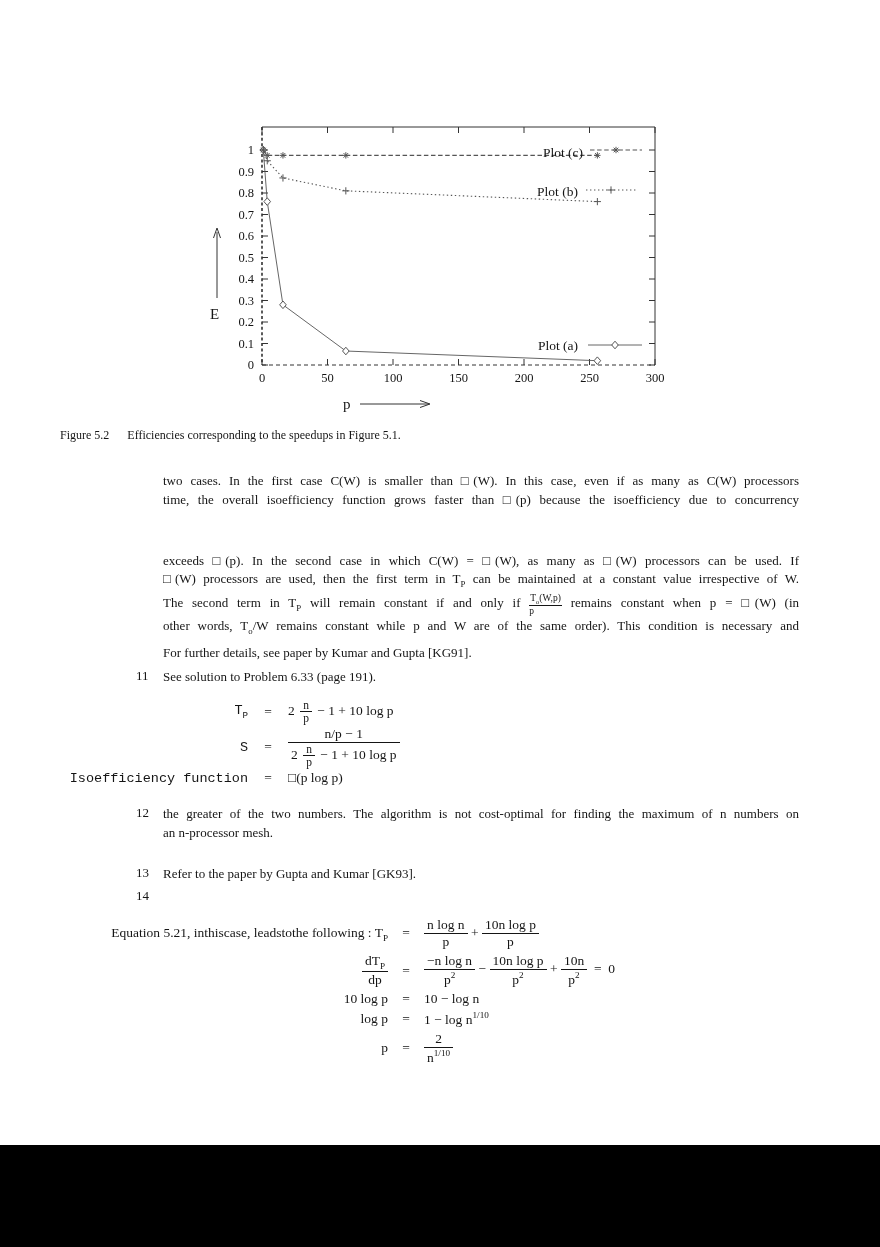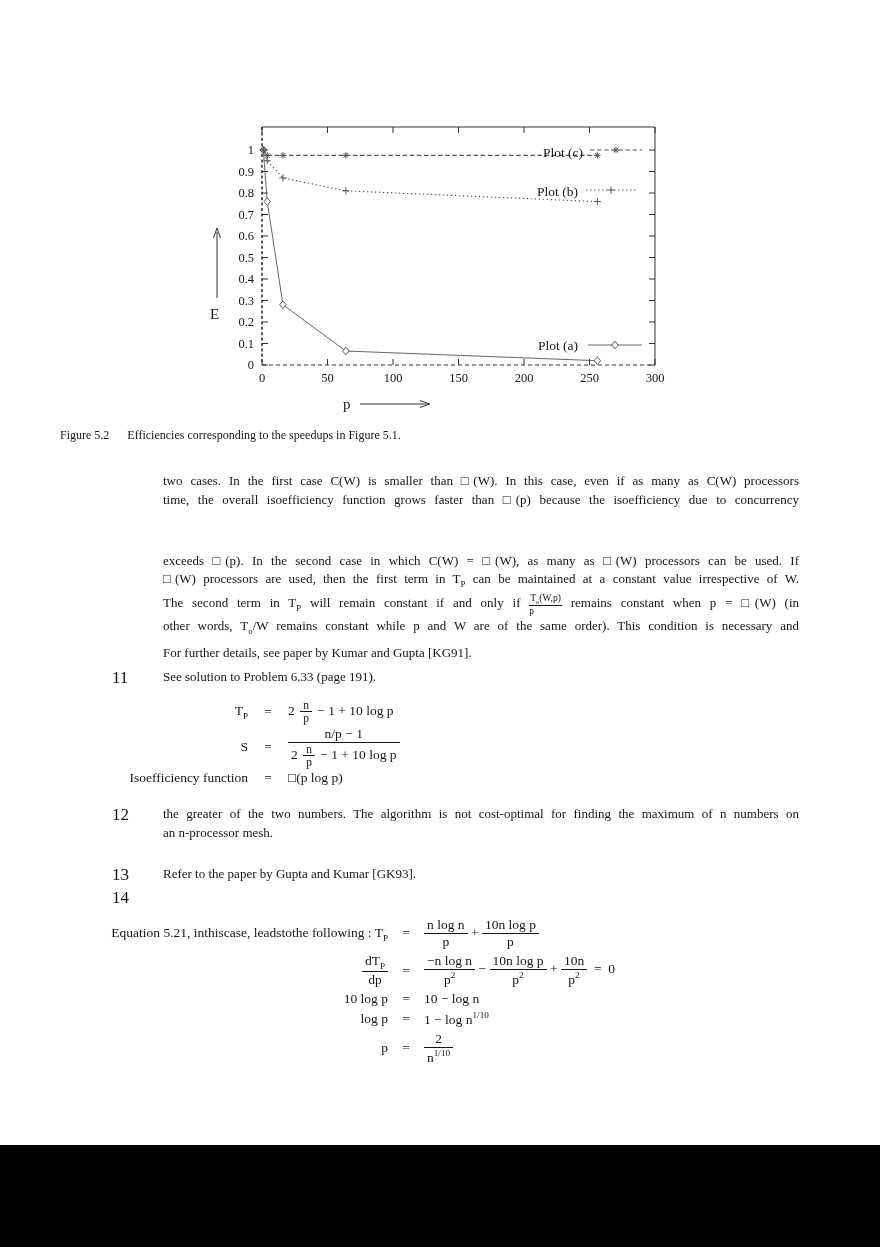--- a/index.html
+++ b/index.html
@@ -3,35 +3,35 @@
 <meta charset="utf-8">
 <style>
   html,body{margin:0;padding:0;background:#fff;}
   .page{position:relative;width:880px;height:1247px;background:#ffffff;overflow:hidden;
         font-family:"Liberation Serif",serif;color:#151515;}
   svg text{font-family:"Liberation Serif",serif;fill:#151515;}
   .chart-wrap{position:absolute;left:190px;top:112px;}
   .caption{position:absolute;left:60px;top:428px;width:760px;text-align:left;font-size:12px;}
   .caption .cap-label{margin-right:18px;}
   .para{position:absolute;left:147px;width:636px;font-size:13px;margin-left:16px;}
-  .p-num{position:absolute;left:112px;font-size:17px;}
+  .p-num{position:absolute;left:136px;font-size:13px;}
   .jline{text-align:justify;text-align-last:justify;}
   .jline.last{text-align:justify;text-align-last:left;}
   #para1{line-height:19.4px;}
   #para2{line-height:18.2px;}
   #para3,#item11-text,#item13-text{line-height:18.8px;}
   #item12-text{line-height:18.8px;}
   .eq{position:absolute;left:0;font-size:13.5px;width:880px;}
   .eqrow{display:flex;align-items:center;}
   #eq1 .eqrow{margin-bottom:2px;}
   #eq2 .eqrow{margin-bottom:3px;}
   .eqlhs{text-align:right;white-space:nowrap;}
   .eqsign{text-align:center;}
   .eqrhs{text-align:left;white-space:nowrap;}
-  #eq1 .eqlhs{width:248px;} #eq1 .eqsign{width:40px;} #eq1 .eqrhs{width:400px;}
+  #eq1 .eqlhs{width:248px;font-family:Liberation Mono, monospace;} #eq1 .eqsign{width:40px;} #eq1 .eqrhs{width:400px;}
   #eq2 .eqlhs{width:360px;padding-left:28px;} #eq2 .eqsign{width:36px;} #eq2 .eqrhs{width:400px;}
   .fr{display:inline-block;vertical-align:middle;text-align:center;line-height:1.18;}
   .fr .fn{display:block;border-bottom:1px solid #151515;padding:0 3px;}
   .fr .fd{display:block;padding:0 3px;}
   .fr.sm2{font-size:11.5px;line-height:1.05;vertical-align:-7px;margin:0 2px;}
   sub{font-size:68%;} sup{font-size:68%;}
   .ifr{display:inline-block;text-align:center;font-size:9.5px;line-height:1.12;vertical-align:-7px;}
   .ifr .ifn{display:block;border-bottom:1px solid #151515;padding:0 1px;}
   .ifr .ifd{display:block;}
   .bottombar{position:absolute;left:0;top:1145px;width:880px;height:102px;background:#000000;}

